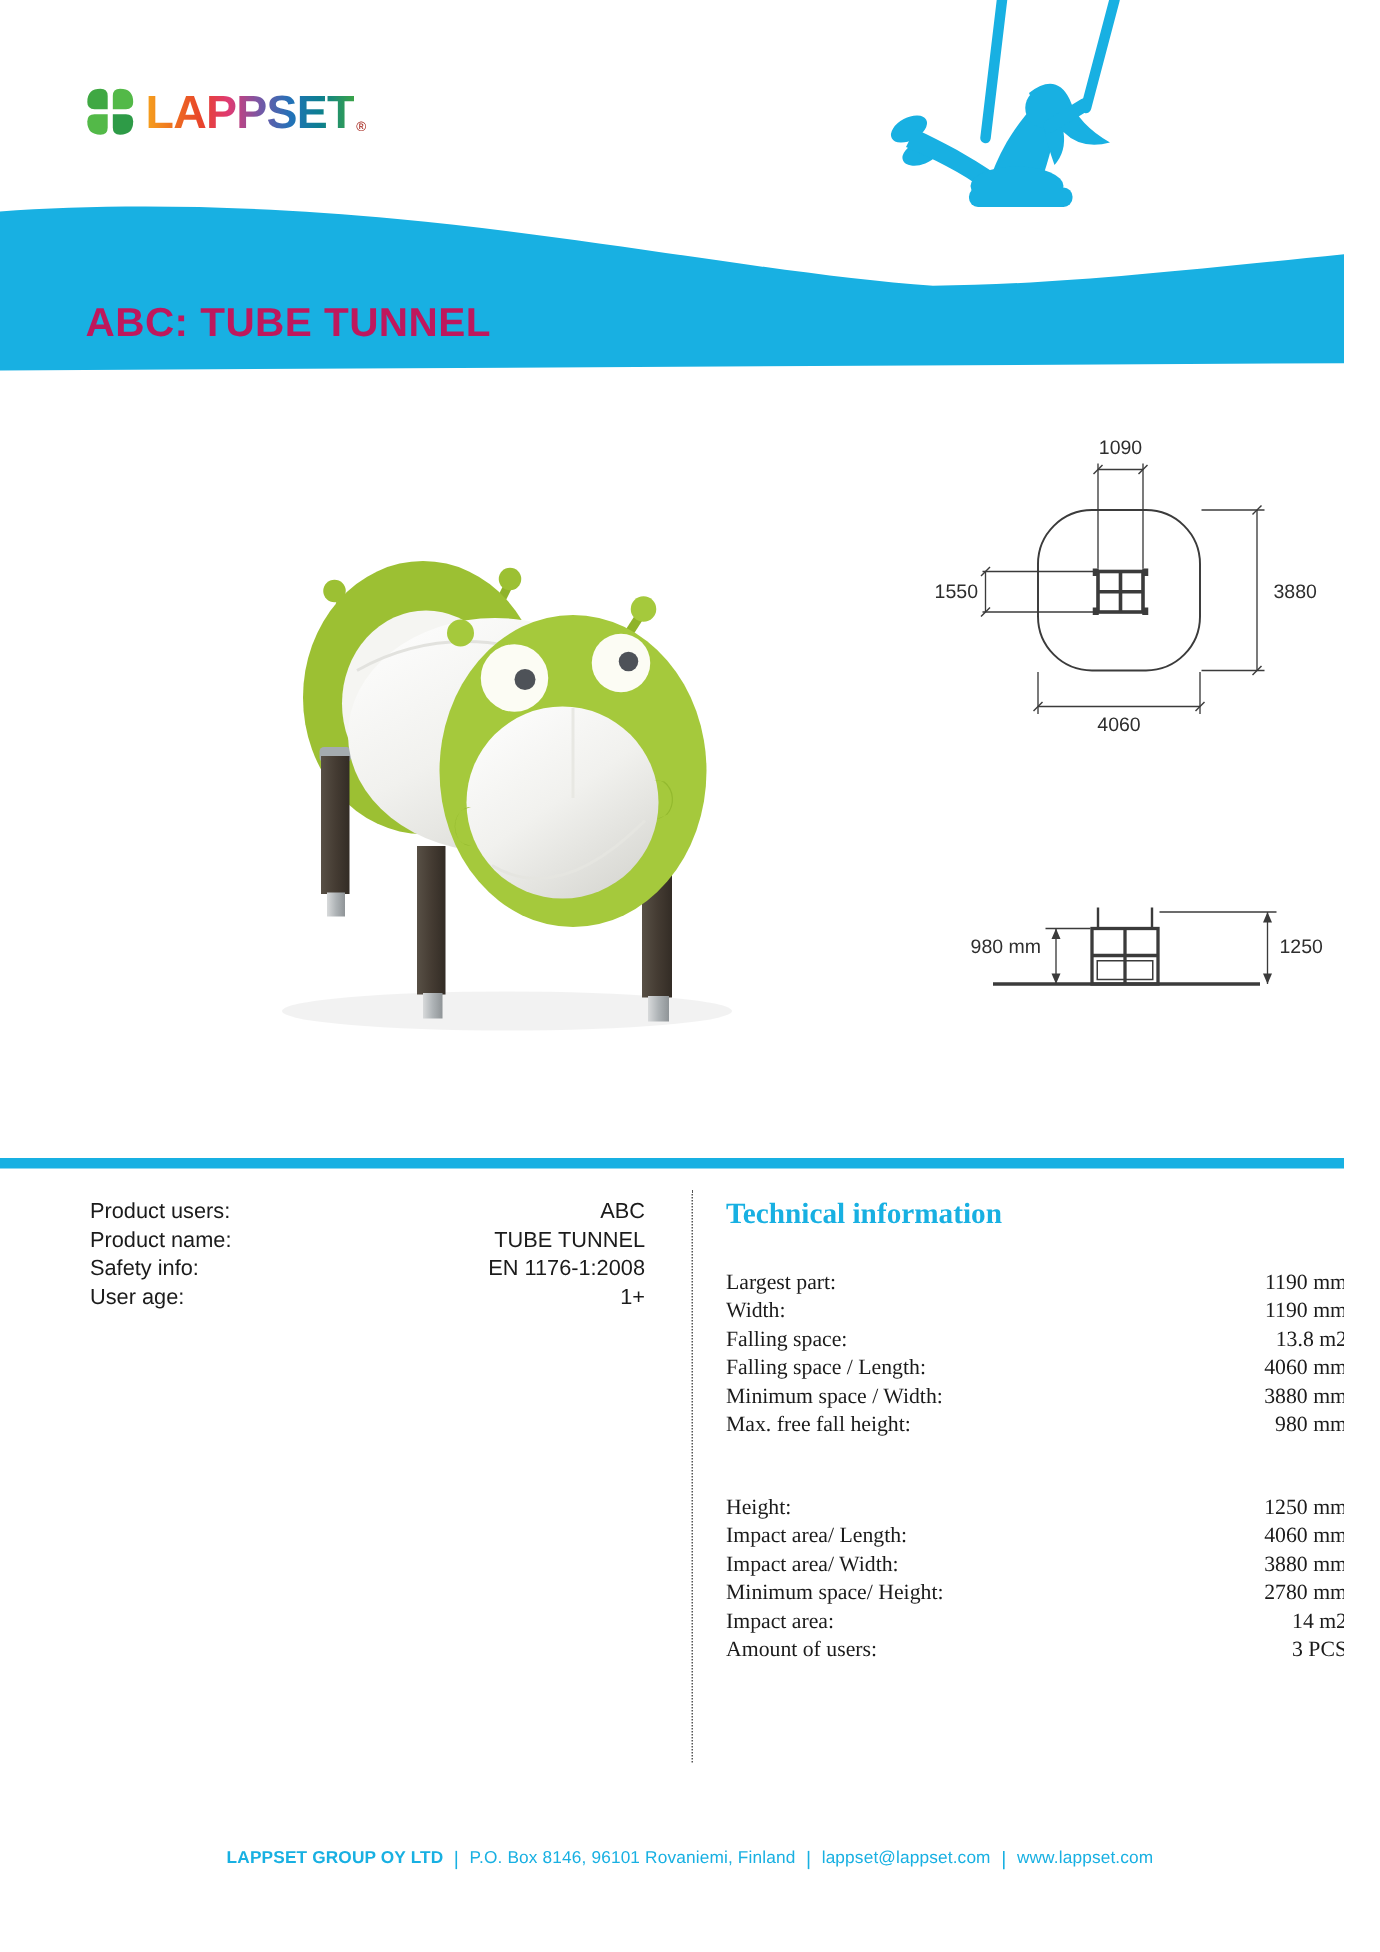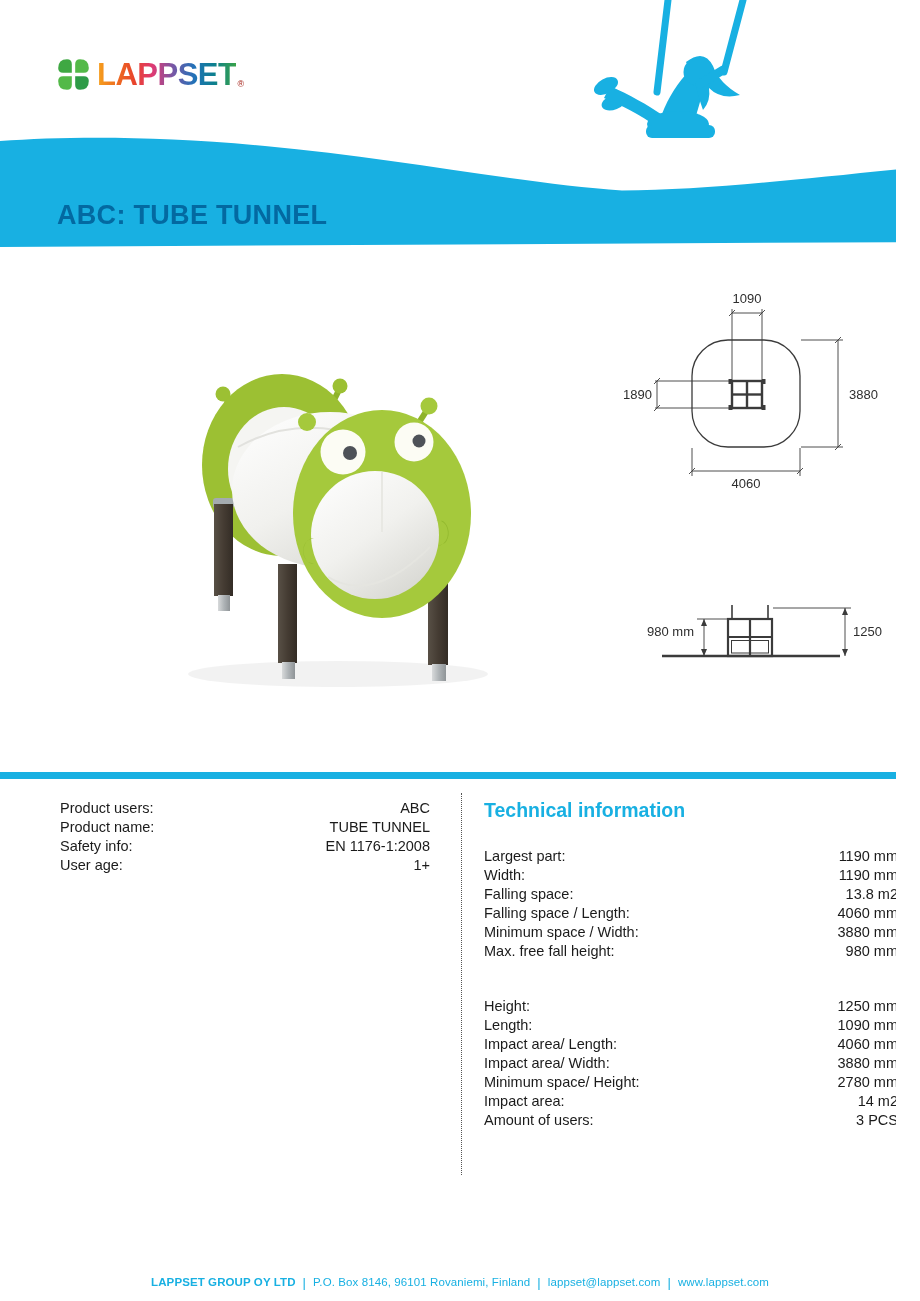--- a/index.html
+++ b/index.html
@@ -23,21 +23,21 @@
     background-clip: text;
     color: transparent;
   }
   .logo-reg { font-size:9px; color:#9C1006; align-self:flex-end; margin:0 0 2px 1px; }
 
   
   .wave-band { position:absolute; left:0; top:0; width:920px; height:260px; pointer-events:none; }
   .swing { position:absolute; left:560px; top:0; width:220px; height:150px; }
   .page-title {
     position:absolute; left:57px; top:200px;
-    color:#0369a1; font-size:27px; font-weight:bold; letter-spacing:0.3px;
+    color:#be185d; font-size:27px; font-weight:bold; letter-spacing:0.3px;
   }
 
   
   .render-wrap { position:absolute; left:168px; top:352px; width:330px; height:345px; }
 
   
   .diagrams { position:absolute; left:600px; top:280px; width:320px; height:400px; }
   .diagrams svg { position:absolute; left:0; top:0; }
   .dim-label {
     position:absolute; font-size:13px; color:#2e2e2e; white-space:nowrap;
@@ -46,35 +46,35 @@
   .dim-label.right-anchor { transform:translate(-100%,-50%); }
   .dim-label.left-anchor  { transform:translate(0,-50%); }
 
   
   .sep-bar { position:absolute; left:0; top:772px; width:920px; height:7px; background:#18B0E2; }
 
   
   .info-section { position:absolute; left:0; top:799px; width:920px; }
   .col { position:absolute; top:0; }
   .col-left  { left:60px;  width:370px; }
-  .col-right { left:484px; width:414px; }
+  .col-right { left:484px; width:414px;font-family:Liberation Serif, serif; }
   .col h2 { margin:0 0 25px 0; font-size:19.5px; font-weight:bold; color:#18B0E2; }
   .dotted-divider {
     position:absolute; left:461px; top:-6px; height:382px; width:0;
     border-left:1.5px dotted #555;
   }
   .info-row { display:flex; justify-content:space-between; line-height:19px; font-size:14.5px; color:#1b1b1b; }
   .info-row .lbl { text-align:left; }
   .info-row .val { }
   .row-spacer { height:36px; }
 
   
   .footer {
     position:absolute; left:0; top:1230px; width:920px; text-align:center;
-    font-size:11.5px; color:#18B0E2; letter-spacing:0.1px;margin-top:44px;
+    font-size:11.5px; color:#18B0E2; letter-spacing:0.1px;
   }
   .footer .company { font-weight:bold; }
   .footer .sep { margin:0 7px; font-size:13px; font-weight:300; position:relative; top:1px; }
 </style>
 </head>
 <body>
 
 <div class="page">
 
   <svg class="swing" viewBox="0 0 220 150" aria-hidden="true">
@@ -247,21 +247,21 @@
         </g>
 
         <g stroke-width="0.9">
           <line x1="173" y1="328" x2="251" y2="328"></line>
           <line x1="245" y1="328" x2="245" y2="376"></line>
           <path d="M 245,328 l -3,7 l 6,0 Z M 245,376 l -3,-7 l 6,0 Z" fill="#3b3b3b" stroke="none"></path>
         </g>
       </g>
     </svg>
     <div class="dim-label" style="left:147px; top:18px;">1090</div>
-    <div class="dim-label right-anchor" style="left:52px; top:114px;">1890</div>
+    <div class="dim-label right-anchor" style="left:52px; top:114px;">1550</div>
     <div class="dim-label left-anchor" style="left:249px; top:114px;">3880</div>
     <div class="dim-label" style="left:146px; top:203px;">4060</div>
     <div class="dim-label right-anchor" style="left:94px; top:351px;">980 mm</div>
     <div class="dim-label left-anchor" style="left:253px; top:351px;">1250</div>
   </div>
 
   <div class="sep-bar"></div>
 
   <div class="info-section">
     <div class="dotted-divider"></div>
@@ -310,24 +310,20 @@
       <div class="info-row">
         <span class="lbl">Max. free fall height:</span>
         <span class="val">980 mm</span>
       </div>
       <div class="row-spacer"></div>
       <div class="info-row">
         <span class="lbl">Height:</span>
         <span class="val">1250 mm</span>
       </div>
       <div class="info-row">
-        <span class="lbl">Length:</span>
-        <span class="val">1090 mm</span>
-      </div>
-      <div class="info-row">
         <span class="lbl">Impact area/ Length:</span>
         <span class="val">4060 mm</span>
       </div>
       <div class="info-row">
         <span class="lbl">Impact area/ Width:</span>
         <span class="val">3880 mm</span>
       </div>
       <div class="info-row">
         <span class="lbl">Minimum space/ Height:</span>
         <span class="val">2780 mm</span>

